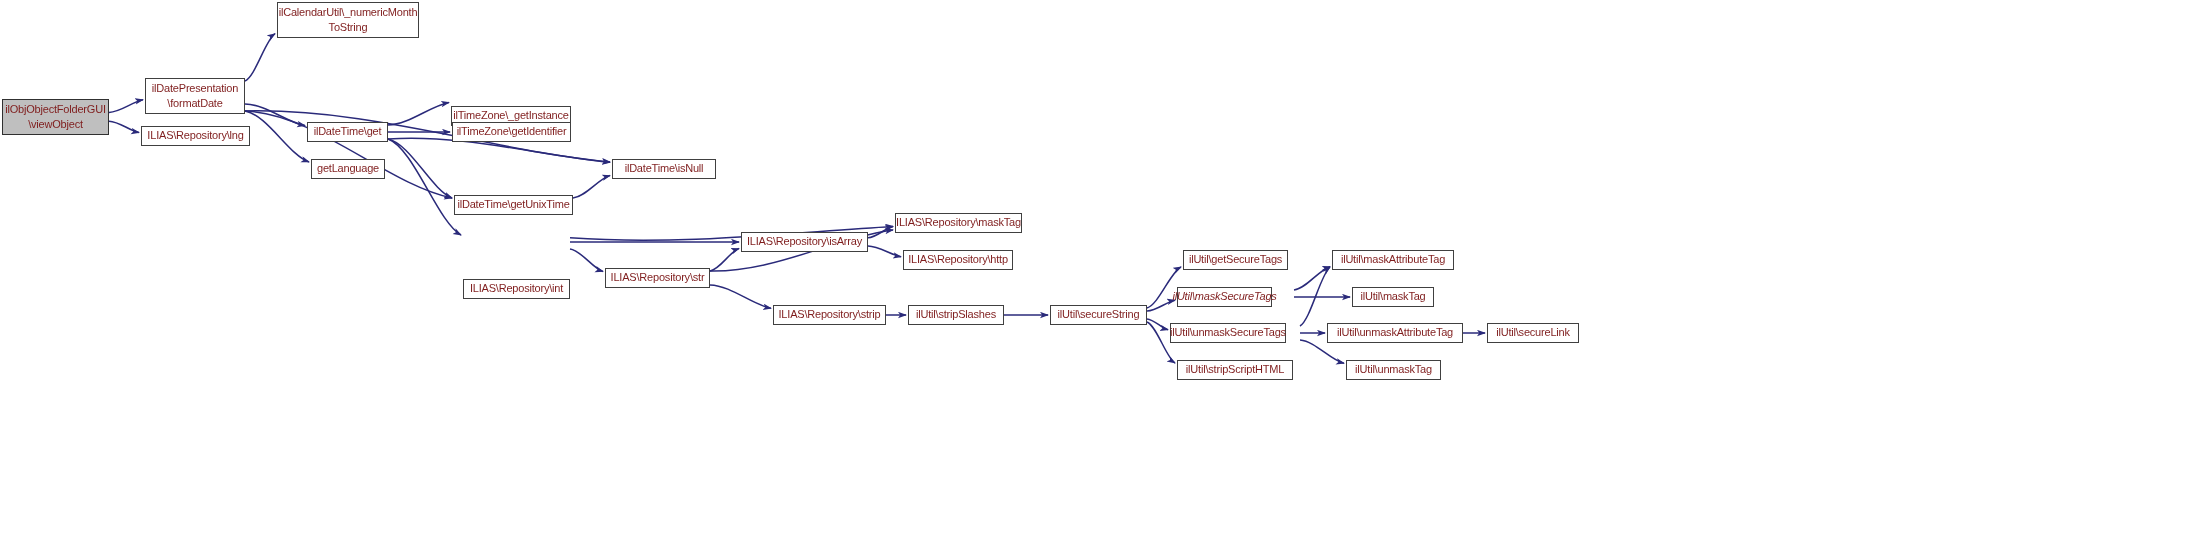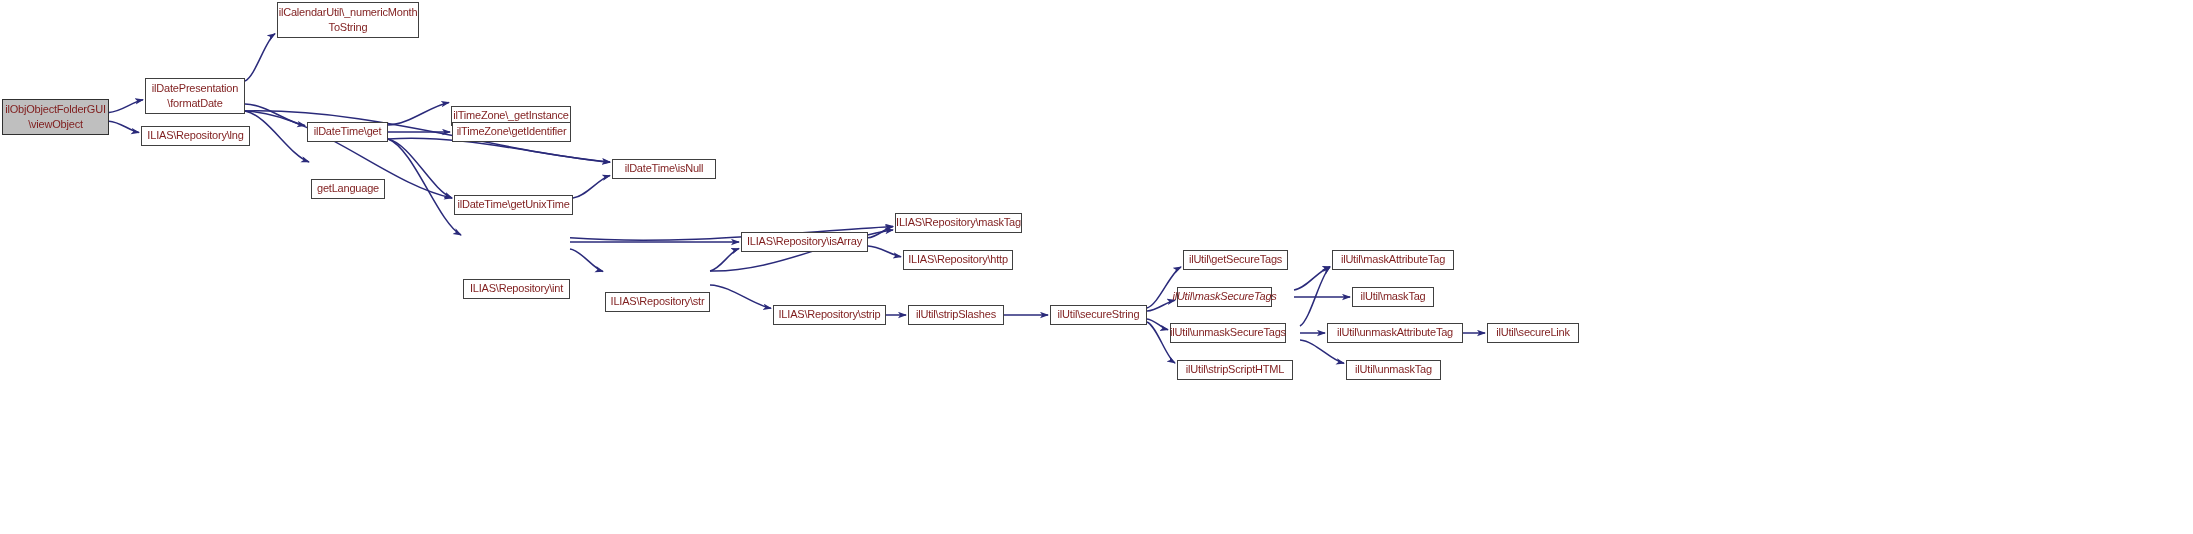--- a/index.html
+++ b/index.html
@@ -92,27 +92,27 @@
   </svg>
   <div id="nodes">
       <div class="node root" style="left: 2px; top: 99px; width: 107px; height: 36px;">ilObjObjectFolderGUI
 \viewObject</div>
       <div class="node" style="left: 145px; top: 78px; width: 100px; height: 36px;">ilDatePresentation
 \formatDate</div>
       <div class="node" style="left: 141px; top: 126px; width: 109px; height: 20px;">ILIAS\Repository\lng</div>
       <div class="node" style="left: 277px; top: 2px; width: 142px; height: 36px;">ilCalendarUtil\_numericMonth
 ToString</div>
       <div class="node" style="left: 307px; top: 122px; width: 81px; height: 20px;">ilDateTime\get</div>
-      <div class="node" style="left: 311px; top: 159px; width: 74px; height: 20px; margin-top: 20px;">getLanguage</div>
+      <div class="node" style="left: 311px; top: 159px; width: 74px; height: 20px;">getLanguage</div>
       <div class="node" style="left: 451px; top: 86px; width: 120px; height: 20px; margin-top: 20px;">ilTimeZone\_getInstance</div>
       <div class="node" style="left: 452px; top: 122px; width: 119px; height: 20px;">ilTimeZone\getIdentifier</div>
       <div class="node" style="left: 612px; top: 159px; width: 104px; height: 20px;">ilDateTime\isNull</div>
       <div class="node" style="left: 454px; top: 195px; width: 119px; height: 20px;">ilDateTime\getUnixTime</div>
       <div class="node" style="left: 463px; top: 232px; width: 107px; height: 20px; margin-top: 47px;">ILIAS\Repository\int</div>
-      <div class="node" style="left: 605px; top: 268px; width: 105px; height: 20px; margin-top: 24px;">ILIAS\Repository\str</div>
+      <div class="node" style="left: 605px; top: 268px; width: 105px; height: 20px;">ILIAS\Repository\str</div>
       <div class="node" style="left: 741px; top: 232px; width: 127px; height: 20px;">ILIAS\Repository\isArray</div>
       <div class="node" style="left: 773px; top: 305px; width: 113px; height: 20px;">ILIAS\Repository\strip</div>
       <div class="node" style="left: 895px; top: 213px; width: 127px; height: 20px;">ILIAS\Repository\maskTag</div>
       <div class="node" style="left: 903px; top: 250px; width: 110px; height: 20px;">ILIAS\Repository\http</div>
       <div class="node" style="left: 908px; top: 305px; width: 96px; height: 20px;">ilUtil\stripSlashes</div>
       <div class="node" style="left: 1050px; top: 305px; width: 97px; height: 20px;">ilUtil\secureString</div>
       <div class="node" style="left: 1183px; top: 250px; width: 105px; height: 20px;">ilUtil\getSecureTags</div>
       <div class="node" style="left: 1177px; top: 287px; width: 95px; height: 20px; font-style: italic;">ilUtil\maskSecureTags</div>
       <div class="node" style="left: 1170px; top: 323px; width: 116px; height: 20px;">ilUtil\unmaskSecureTags</div>
       <div class="node" style="left: 1177px; top: 360px; width: 116px; height: 20px;">ilUtil\stripScriptHTML</div>

